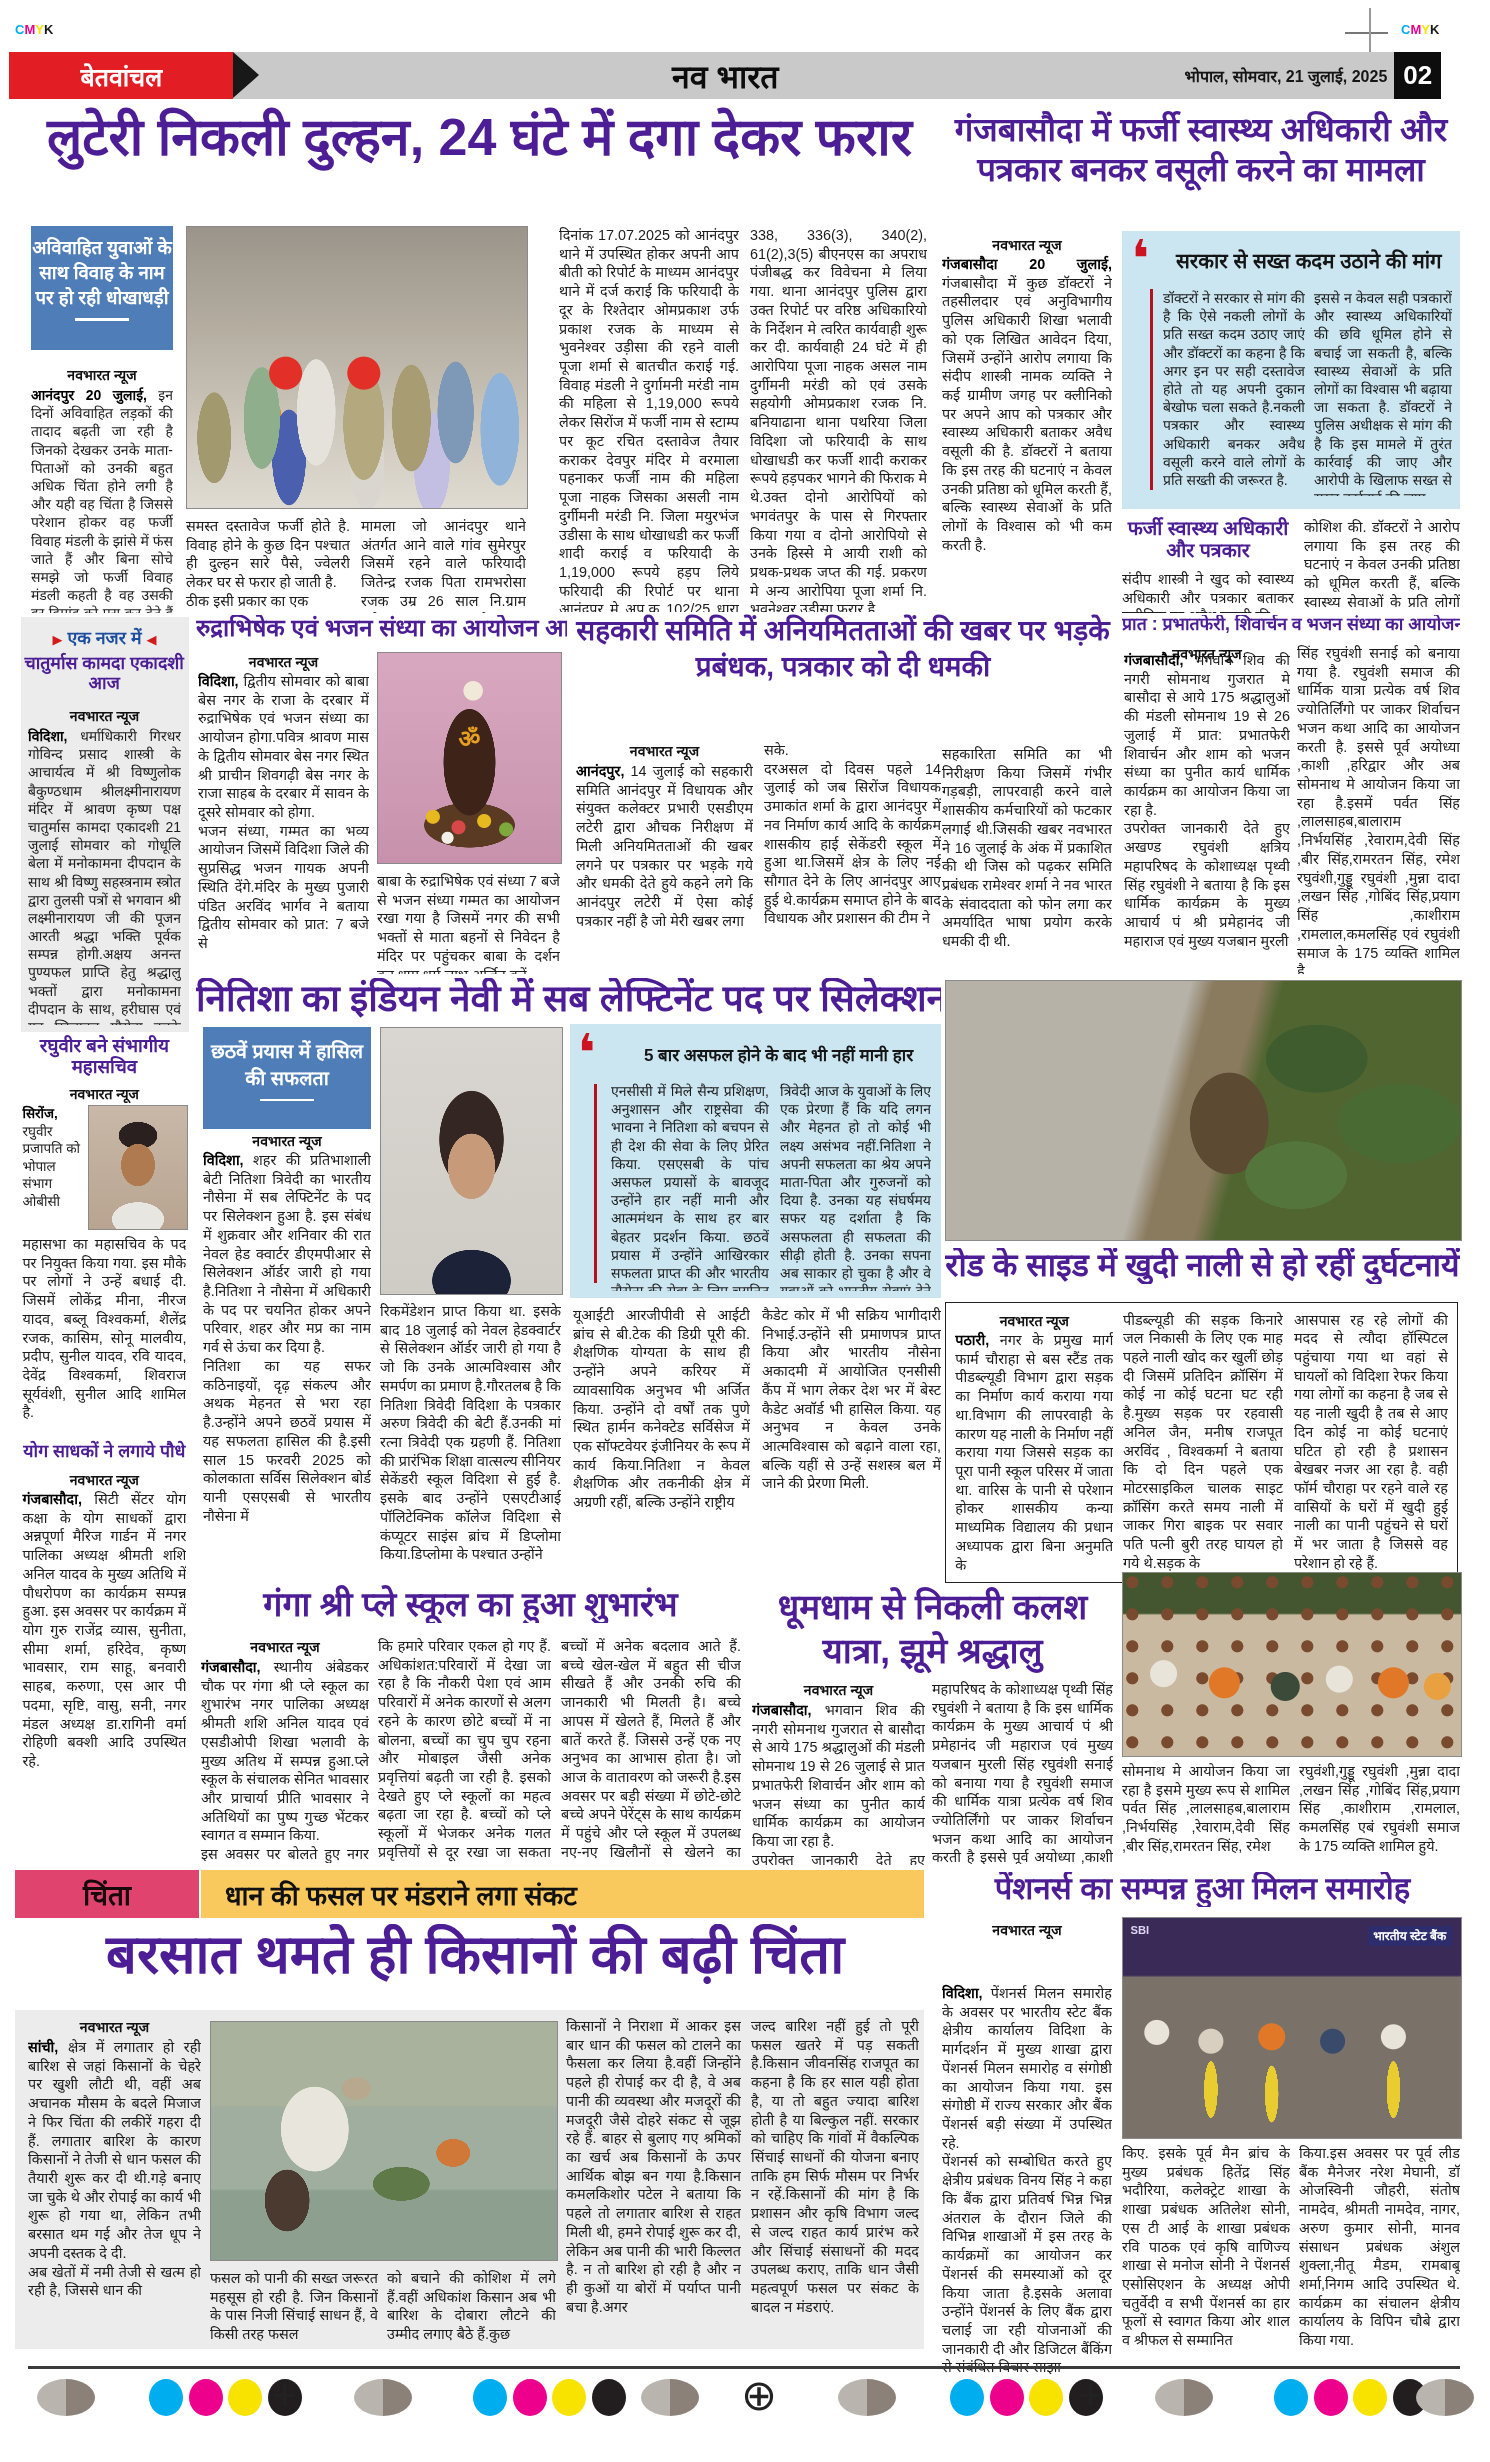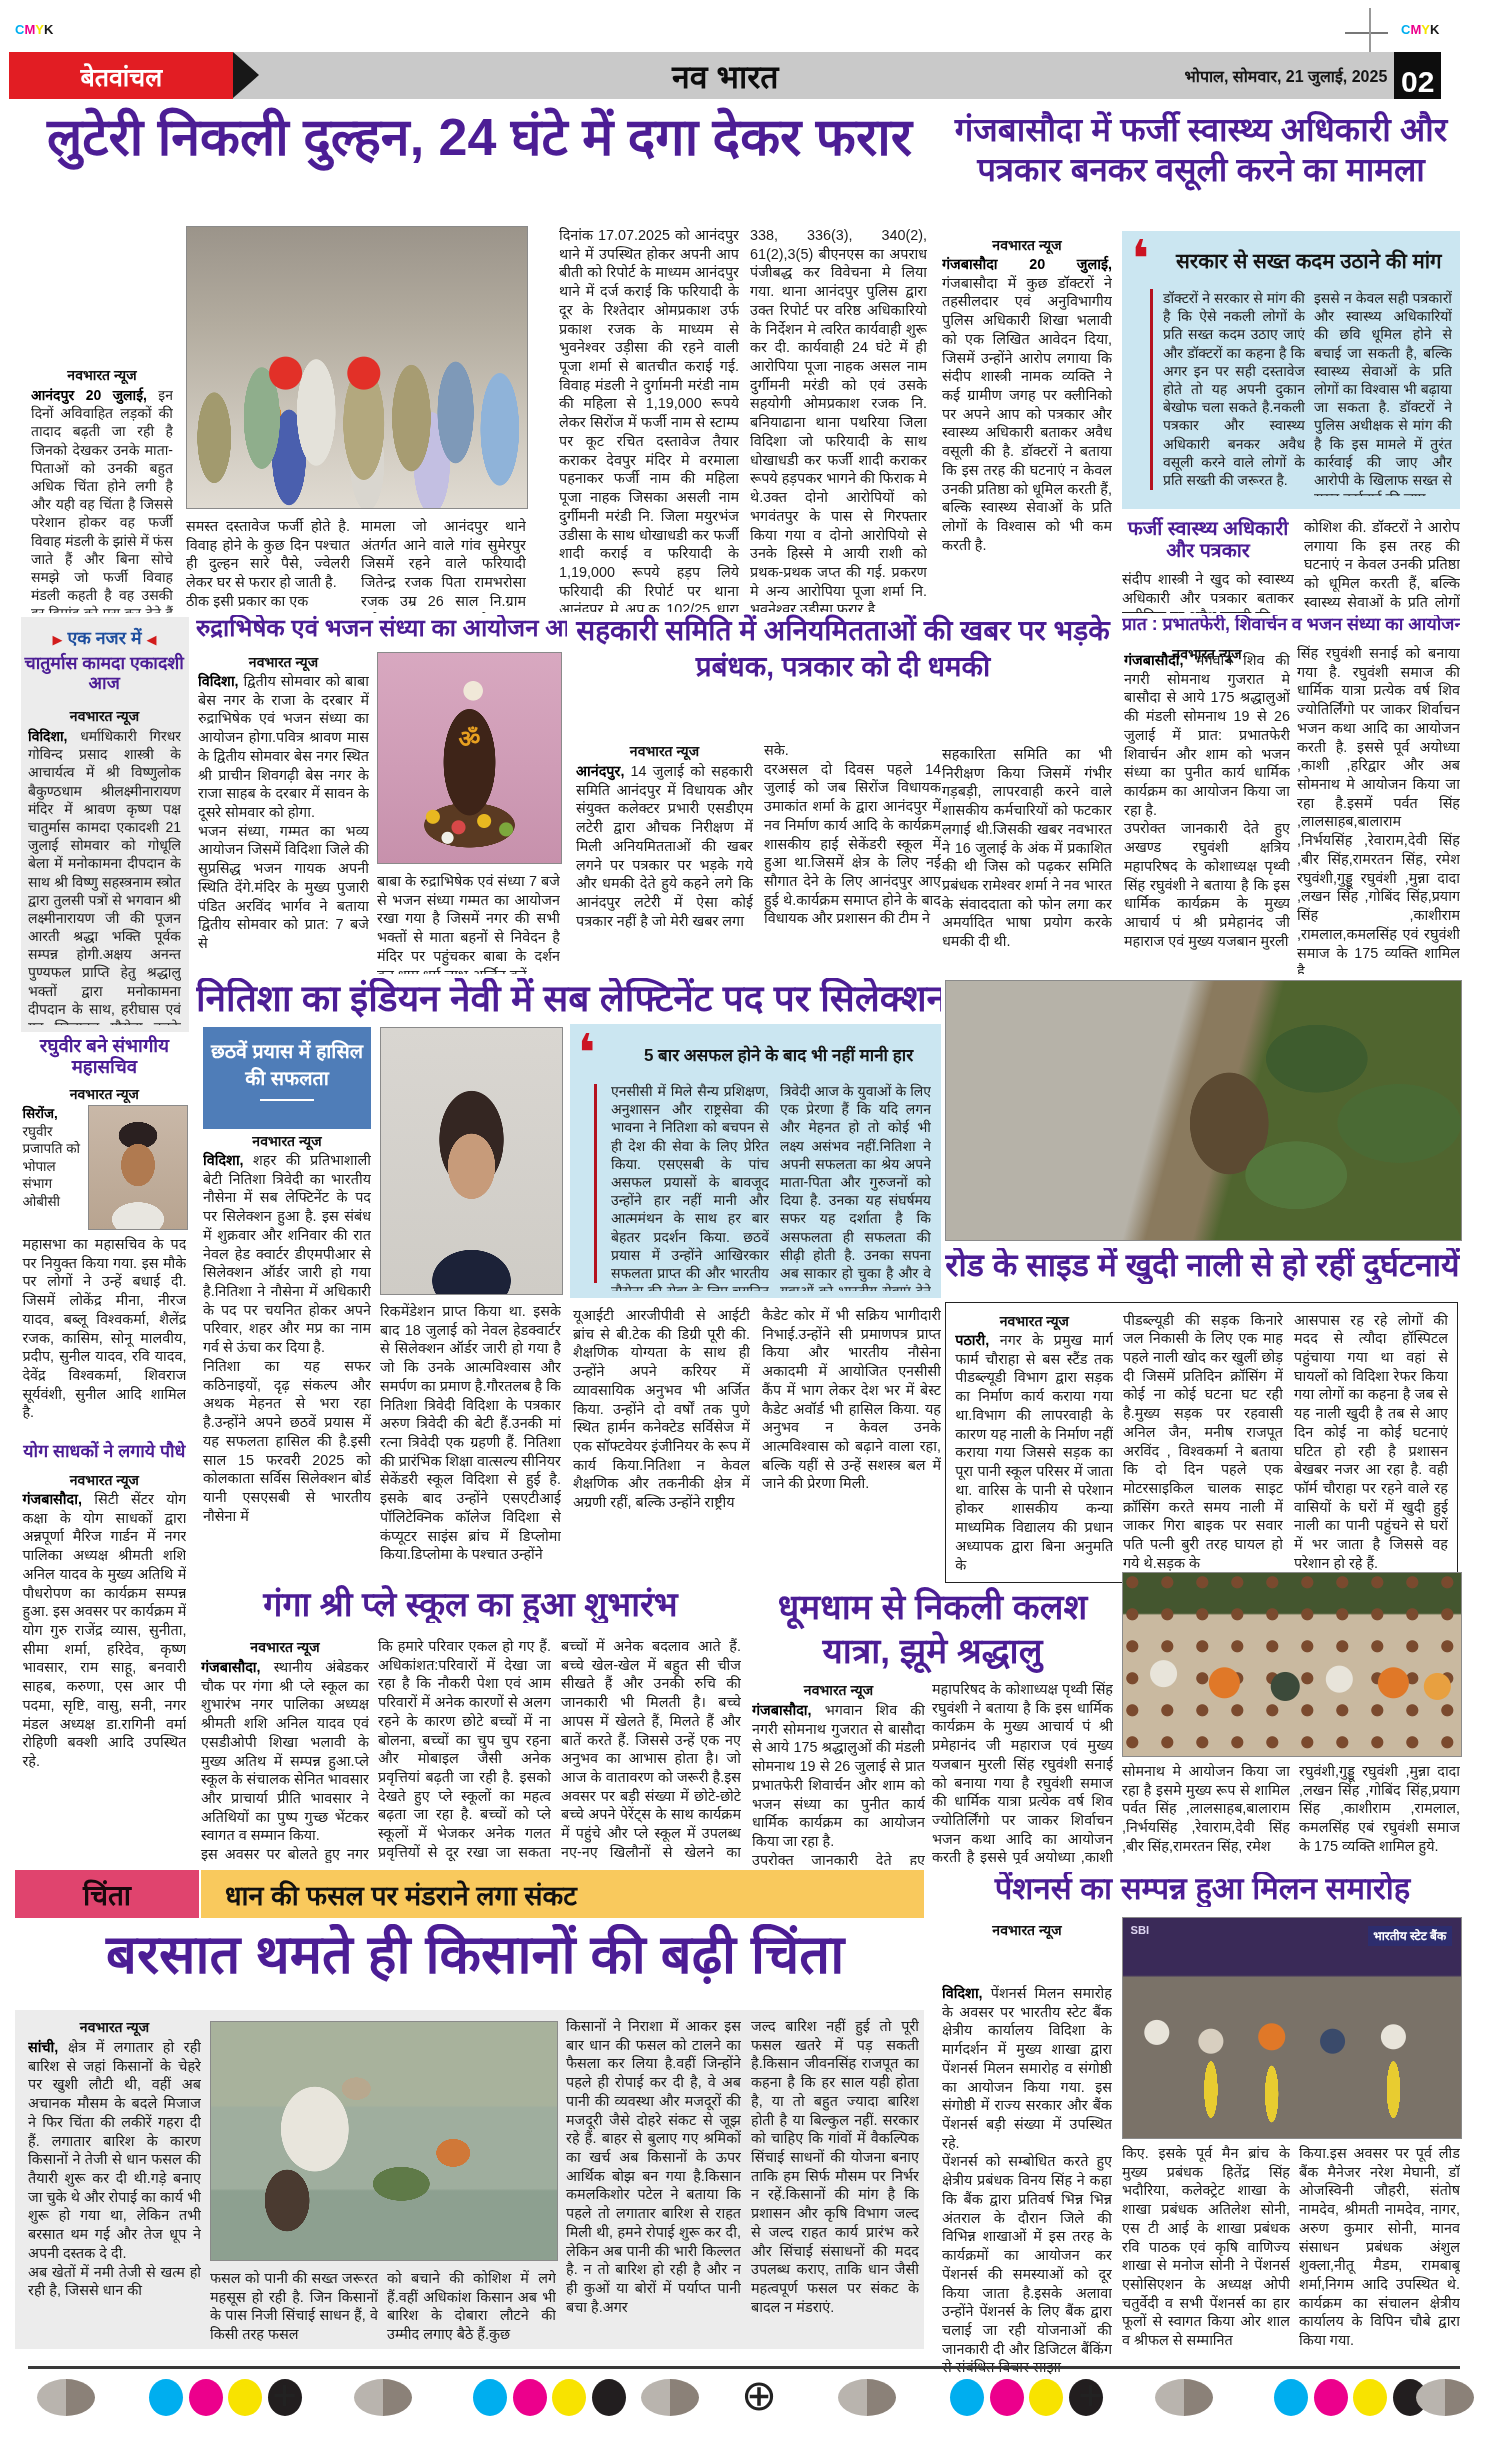--- a/index.html
+++ b/index.html
@@ -16,21 +16,21 @@
   .qmark{color:#cc1322;font-size:52px;line-height:0.8;font-weight:bold;}
   .redrule{background:#b5121f;width:2.8px;}
   .nowrap{white-space:nowrap;overflow:hidden;text-align:center;}
   b{color:#000;}
   
   .cmyk{font-weight:bold;font-size:13px;letter-spacing:0px;}
   .cmyk .c{color:#00aeef}.cmyk .m{color:#ec008c}.cmyk .y{color:#f5e400}.cmyk .k{color:#1a1a1a}
   .mast{background:#c9c9c9;}
   .redtab{background:#e21d23;color:#fff;font-weight:800;font-size:25px;display:flex;align-items:center;justify-content:center;}
   .tabarrow{width:0;height:0;border-top:23px solid transparent;border-bottom:23px solid transparent;border-left:26px solid #181818;}
-  .pagebox{background:#0d0d0d;color:#fff;font-weight:800;font-size:30px;display:flex;align-items:flex-end;justify-content:center;}
+  .pagebox{background:#0d0d0d;color:#fff;font-weight:800;font-size:26px;display:flex;align-items:center;justify-content:center;}
   
   .halfdot{width:58px;height:37px;border-radius:50%;background:linear-gradient(90deg,#b9b4ae 50%,#8b8178 50%);}
   .cmykdots{display:flex;gap:5.6px;align-items:center;}
   .cmykdots span{width:34px;height:37px;border-radius:50%;display:block;}
   .dc{background:#00aeef}.dm{background:#ec008c}.dy{background:#f8e300}.dk{background:#221e1f}
   .cross{font-size:43px;font-weight:300;color:#222;line-height:37px;}
   .panel{background:#ececec;}
 </style>
 </head>
 <body>
@@ -49,20 +49,24 @@
     <div class="abs tabarrow" style="left:224px;top:0;"></div>
     <div class="abs" style="left:0;top:0;width:1432px;height:47px;display:flex;align-items:center;justify-content:center;font-weight:800;font-size:32px;color:#0c0c0c;">नव भारत</div>
     <div class="abs" style="right:54px;top:0;height:47px;display:flex;align-items:center;font-weight:bold;font-size:16px;">भोपाल, सोमवार, 21 जुलाई, 2025</div>
     <div class="abs pagebox" style="right:0;top:0;width:47px;height:47px;">
         <span>02</span>
       </div>
   </div>
 
   <div class="abs hl" style="left:28px;top:108px;width:903px;font-size:52px;">लुटेरी निकली दुल्हन, 24 घंटे में दगा देकर फरार</div>
 
+  <div class="abs kicker" style="left:31px;top:226px;width:142px;height:115px;padding-top:9.3px;font-size:18.6px;line-height:1.35;">
+    <span>अविवाहित युवाओं के साथ विवाह के नाम पर हो रही धोखाधड़ी</span>
+    <div class="kline"></div>
+  </div>
   <div class="abs byline" style="left:31px;top:365px;width:142px;">नवभारत न्यूज</div>
   <div class="abs body" style="left:31px;top:386px;width:142px;height:227px;font-size:14px;"><b>आनंदपुर 20 जुलाई,</b> <span>इन दिनों अविवाहित लड़कों की तादाद बढ़ती जा रही है जिनको देखकर उनके माता-पिताओं को उनकी बहुत अधिक चिंता होने लगी है और यही वह चिंता है जिससे परेशान होकर वह फर्जी विवाह मंडली के झांसे में फंस जाते हैं और बिना सोचे समझे जो फर्जी विवाह मंडली कहती है वह उसकी हर डिमांड को पूरा कर देते हैं और उनकी जितनी भी राशि डिमांड होती है उसको देकर एक एग्रीमेंट के तहत यह विवाह हो जाता है. जिसमें लड़की का नाम से लेकर</span></div>
 
   <div class="abs photo" style="left:186px;top:226px;width:340px;height:281px;
       background:
         radial-gradient(circle at 29% 52%, #e23028 0 16px, rgba(226,48,40,0) 17px),
         radial-gradient(circle at 52% 52%, #e23028 0 16px, rgba(226,48,40,0) 17px),
         radial-gradient(ellipse 28px 75px at 8% 75%, #a29a6e 0 60%, rgba(0,0,0,0) 61%),
         radial-gradient(ellipse 30px 84px at 22% 68%, #8fae8c 0 60%, rgba(0,0,0,0) 61%),
         radial-gradient(ellipse 32px 88px at 38% 66%, #e4e2da 0 60%, rgba(0,0,0,0) 61%),

